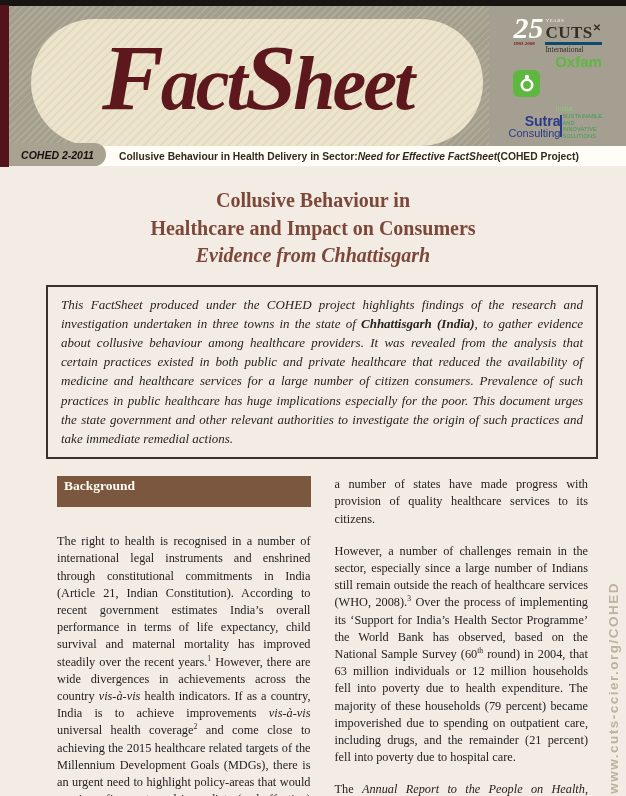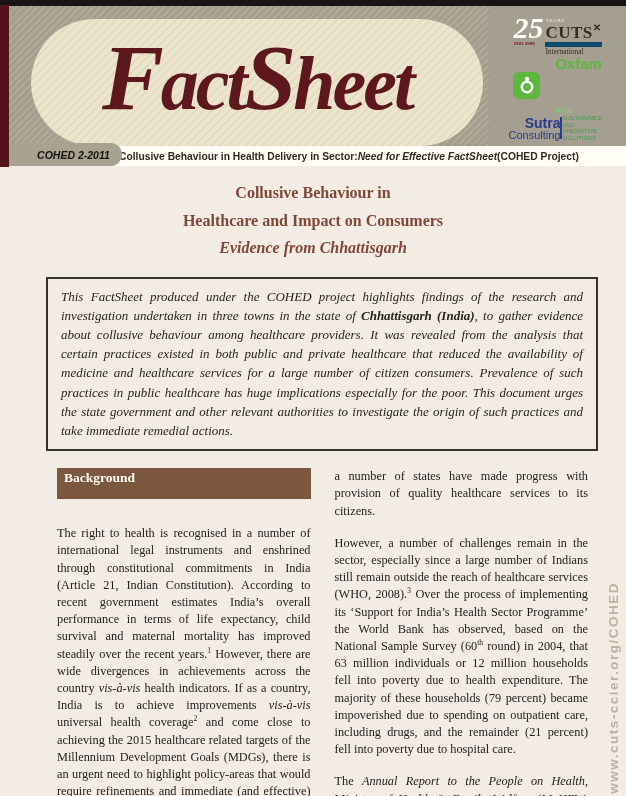--- a/index.html
+++ b/index.html
@@ -24,47 +24,47 @@
   .logo-panel{position:absolute;top:0;right:0;width:137px;height:140px;background:#a49f91;
               display:flex;flex-direction:column;align-items:center;justify-content:space-between;
               padding:8px 0 10px;box-sizing:border-box;}
   .cuts{display:flex;align-items:flex-start;gap:2px;font-family:"Liberation Serif",serif;}
   .cuts-25{color:#fdfdf8;font-size:30px;font-weight:bold;line-height:.9;font-style:italic;text-align:center;}
   .cuts-years{font-size:5px;color:#f5f2ea;letter-spacing:.5px;}
   .cuts-dates{font-size:5px;color:#7a1414;font-weight:bold;line-height:1.2;}
   .cuts-right{margin-top:4px;}
   .cuts-name{font-size:17px;font-weight:bold;color:#332d22;letter-spacing:.5px;line-height:1;}
   .cuts-pin{font-size:10px;color:#332d22;vertical-align:super;}
-  .cuts-sub{font-size:7.5px;color:#332d22;border-top:5px solid #0c4a6e;margin-top:1px;}
+  .cuts-sub{font-size:7.5px;color:#332d22;border-top:3px solid #0c4a6e;margin-top:1px;}
   .oxfam{display:flex;align-items:center;gap:15px;}
   .oxfam-badge{width:27px;height:27px;border-radius:6px;background:#5eb73f;display:flex;
                align-items:center;justify-content:center;}
   .oxfam-text .oxfam-name{color:#5eb73f;font-family:"Liberation Sans",sans-serif;
                font-weight:bold;font-size:15px;line-height:1;}
   .oxfam-text .oxfam-sub{color:#8cc879;font-family:"Liberation Sans",sans-serif;font-size:8px;margin-top:35px;}
   .sutra{display:flex;align-items:center;gap:0;font-family:"Liberation Sans",sans-serif;}
   .sutra-left{text-align:right;color:#2b3a8c;line-height:1;}
   .sutra-line1{font-size:14px;font-weight:bold;}
   .sutra-line2{font-size:11px;}
   .sutra-div{width:2px;height:22px;background:#2b3a8c;}
   .sutra-tag{font-size:5.5px;color:#3ba04a;line-height:1.25;letter-spacing:.2px;width:44px;}
   
   .issue-tab{position:absolute;top:143px;left:9px;width:97px;height:23px;background:#a8a390;
              border-radius:0 12px 12px 0;display:flex;align-items:center;justify-content:center;
              font-family:"Liberation Sans",sans-serif;font-weight:bold;font-style:italic;
-             font-size:10.5px;color:#14110e;z-index:3;padding-left:16px;}
+             font-size:10.5px;color:#14110e;z-index:3;}
   .banner{position:absolute;top:146px;left:9px;width:617px;height:20px;background:#fffdf6;
           display:flex;align-items:center;padding-left:110px;box-sizing:border-box;
           font-family:"Liberation Sans",sans-serif;font-size:10.3px;font-weight:bold;color:#33291f;
           white-space:nowrap;z-index:2;}
   .banner .it{font-style:italic;}
   
   .content{position:absolute;top:166px;left:0;right:0;bottom:0;}
-  .title{text-align:center;margin-top:13px;color:#7d4839;font-weight:bold;
-         font-size:16px;line-height:27.5px;}
+  .title{text-align:center;margin-top:21px;color:#7d4839;font-weight:bold;
+         font-size:20px;line-height:27.5px;}
   .title .it{font-style:italic;}
   .abstract{margin:15px 28px 0 46px;border:2px solid #36322c;padding:8px 13px 9px;
             font-style:italic;font-size:13px;line-height:19.2px;text-align:justify;color:#27241f;}
   .abstract p{margin:0;}
   .abstract b{font-weight:bold;}
   .columns{display:flex;gap:24px;margin:17px 38px 0 57px;}
   .col{flex:1;min-width:0;}
   .sec-head{background:#7b573f;color:#fdfbf3;font-size:13.5px;font-weight:bold;
             padding:2px 0 13px 7px;margin:0 0 26px;}
   .body-para{margin:0 0 15px;font-size:12.3px;line-height:17.2px;text-align:justify;color:#242220;}

